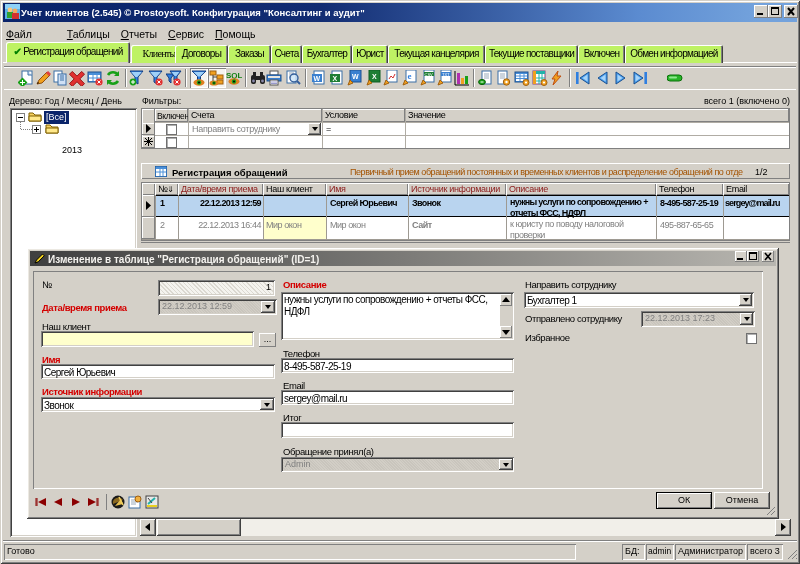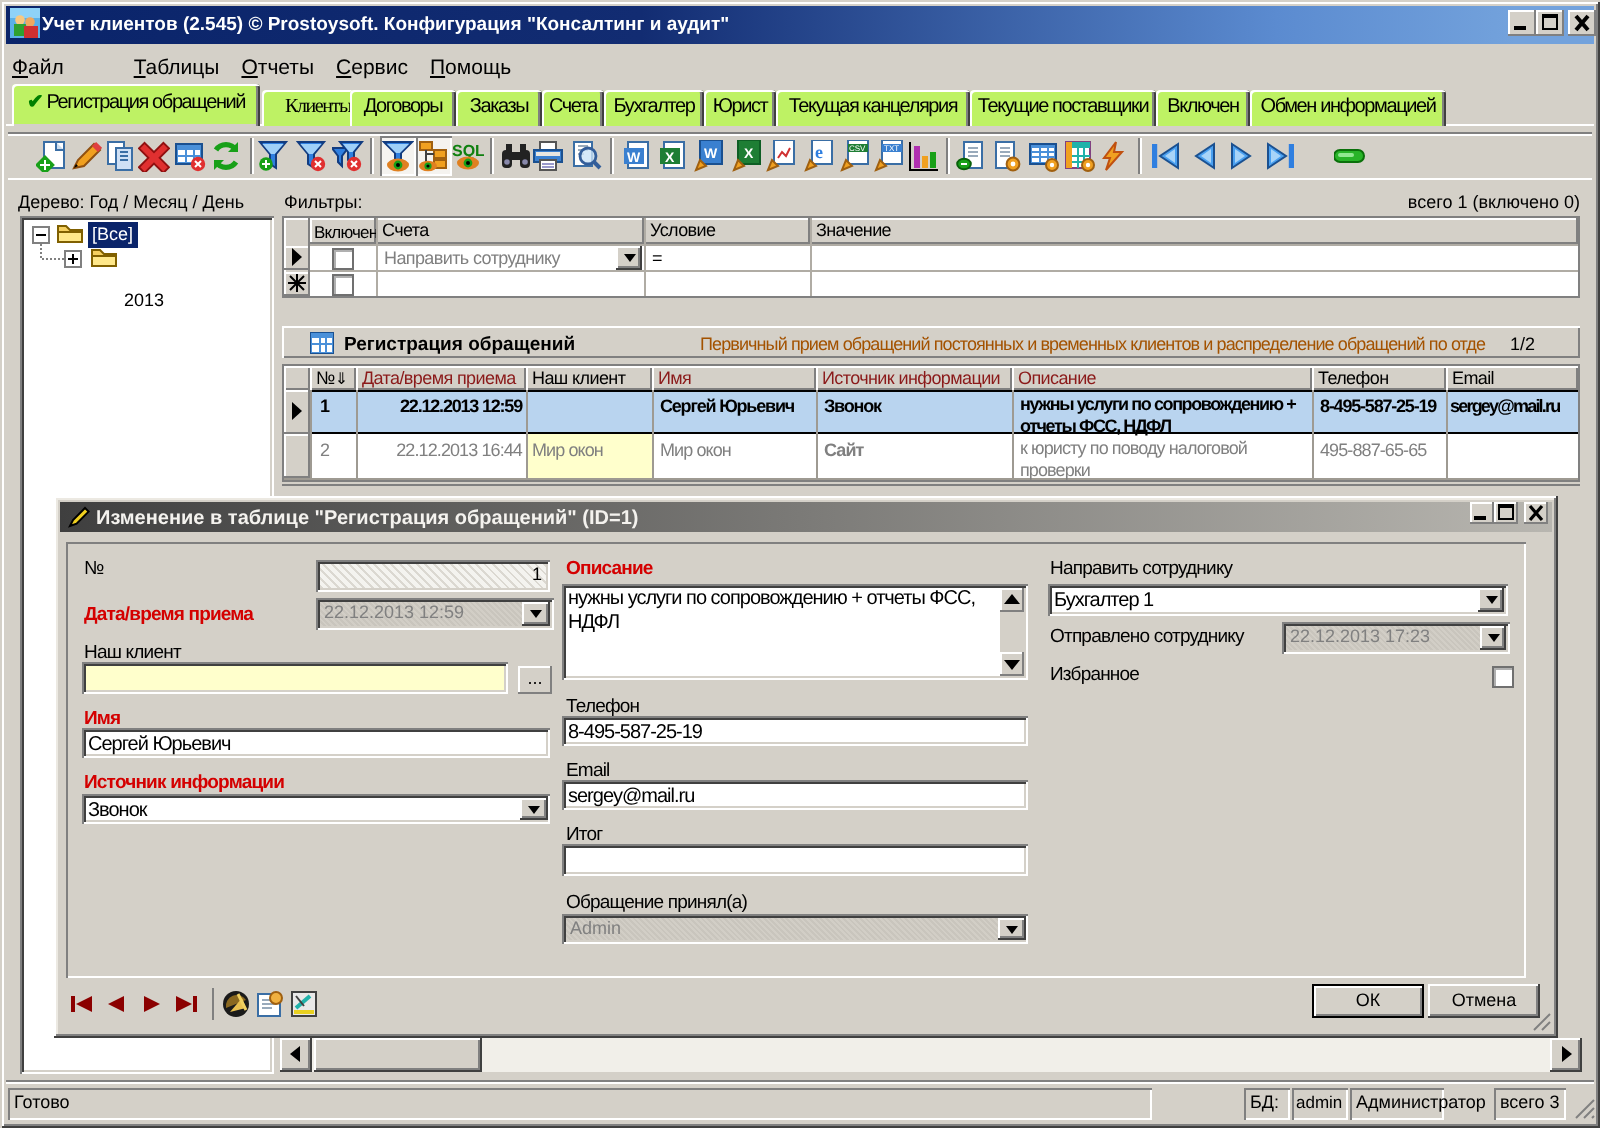--- a/index.html
+++ b/index.html
@@ -647,15 +647,15 @@
 <div class="abs" style="left:3px;top:541px;width:794px;height:1px;background:#fff;"></div>
 <div class="abs sunken1" style="left:4px;top:544px;width:572px;height:16px;line-height:15px;padding-left:3px;">Готово</div>
 <div id="statuspanels">
 <div class="abs" style="left:787px;top:549px;">
       <svg width="11" height="11">
         <path d="M10 1L1 10M10 5L5 10M10 9l-1 1" stroke="#808080"></path>
       </svg>
     </div>
 <div class="abs sunken1" style="left:622px;top:544px;width:23px;height:16px;line-height:15px;padding-left:3px;">БД:</div>
 <div class="abs sunken1" style="left:646px;top:544px;width:28px;height:16px;line-height:15px;padding-left:2px;font-size:8.5px;">admin</div>
-<div class="abs sunken1" style="left:675px;top:544px;width:47px;height:16px;line-height:15px;padding-left:3px;">Администратор</div>
+<div class="abs sunken1" style="left:675px;top:544px;width:71px;height:16px;line-height:15px;padding-left:3px;">Администратор</div>
 <div class="abs sunken1" style="left:747px;top:544px;width:36px;height:16px;line-height:15px;padding-left:3px;">всего 3</div>
 </div>
 
 </body></html>

